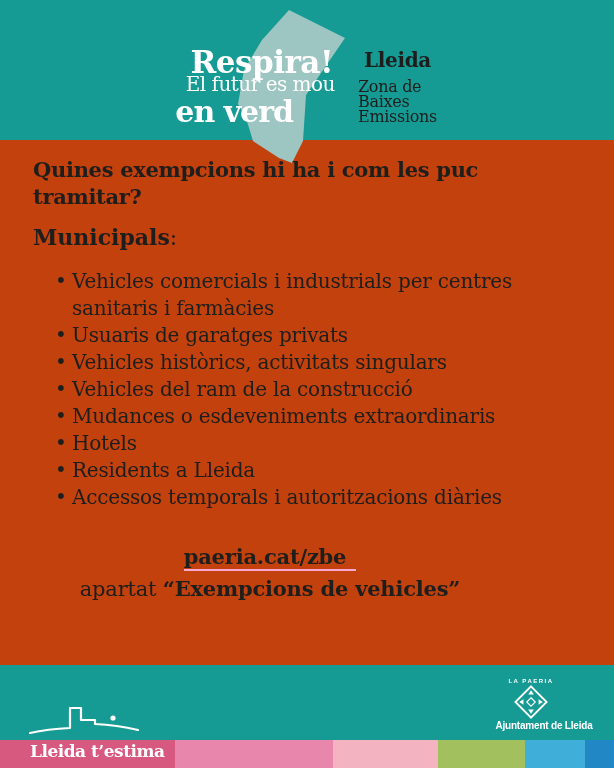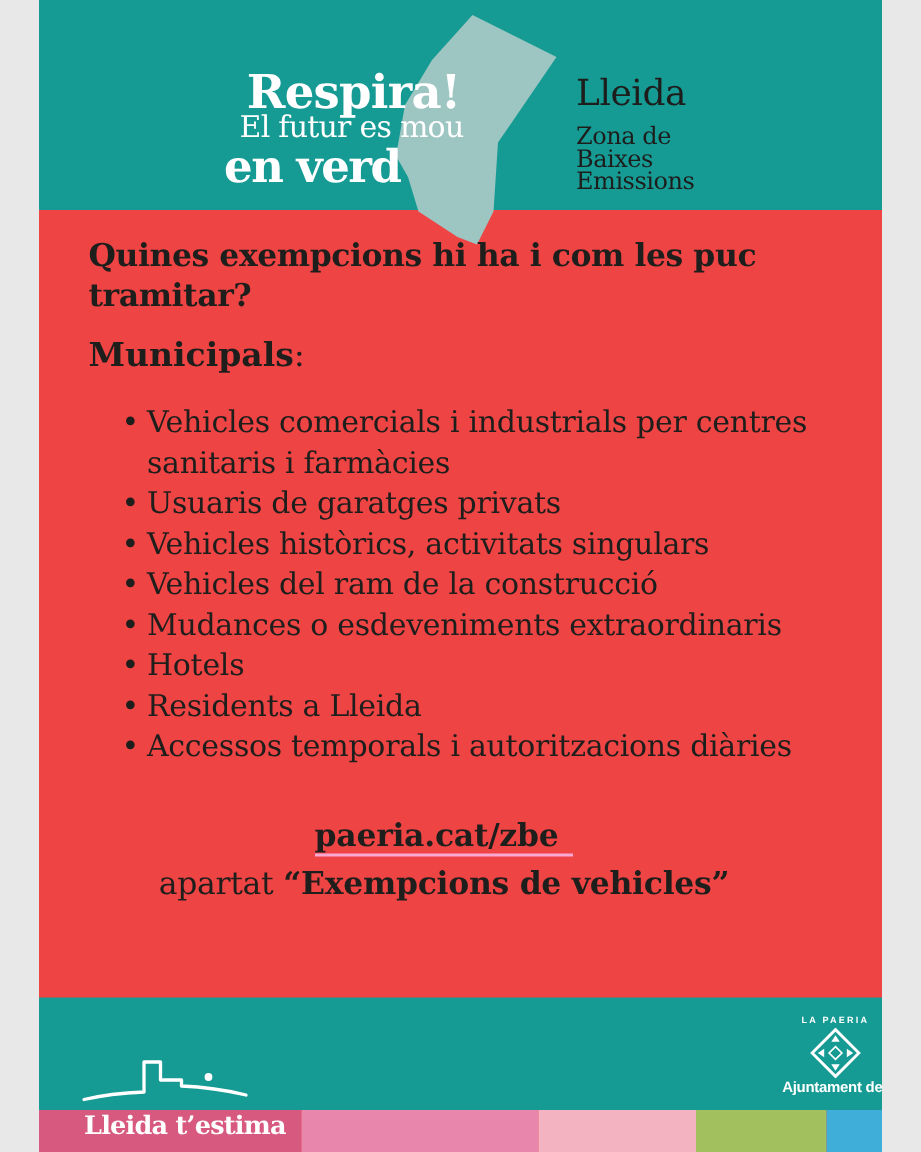--- a/index.html
+++ b/index.html
@@ -1,39 +1,39 @@
 <!DOCTYPE html>
 <html><head>
 <meta charset="utf-8">
 <style>
   html,body{margin:0;padding:0;background:#e8e8e8;}
   .page{
     position:relative;
-    width:562px;height:768px;
+    width:614px;height:768px;
     margin:0 auto;
-    background:#ef4444;
+    background:#c2410c;
     overflow:hidden;
     font-family:"DejaVu Serif", serif;
     color:#1e1e1c;
   }
   
   .header{
     position:absolute;top:0;left:0;width:614px;height:140px;
     background:#169a94;
   }
   .map-shape{
     position:absolute;top:0;left:0;width:614px;height:170px;
     z-index:1;pointer-events:none;
   }
   .hline{position:absolute;z-index:2;color:#ffffff;line-height:1;white-space:nowrap;}
   .tag1{top:47px;right:281px;font-size:31px;font-weight:bold;letter-spacing:-0.5px;}
   .tag2{top:74px;right:279px;font-size:20px;font-weight:normal;letter-spacing:-0.5px;}
   .tag3{top:97px;right:321px;font-size:30px;font-weight:bold;letter-spacing:-1px;}
   .brand{position:absolute;z-index:2;left:358px;top:50px;color:#1d1d1b;}
-  .brand-title{font-size:24px;font-weight:normal;line-height:1;letter-spacing:-0.3px;}
+  .brand-title{font-size:20px;font-weight:bold;line-height:1;letter-spacing:-0.3px;text-align:center;}
   .brand-sub{margin-top:9px;font-size:16px;line-height:15px;letter-spacing:-0.3px;}
   
   .question{
     position:absolute;left:33px;top:156px;width:560px;
     font-size:21px;font-weight:bold;line-height:27px;letter-spacing:-0.3px;
     margin:0;z-index:2;
   }
   .section{
     position:absolute;left:33px;top:224px;
     font-size:22px;line-height:27px;margin:0;font-weight:normal;

